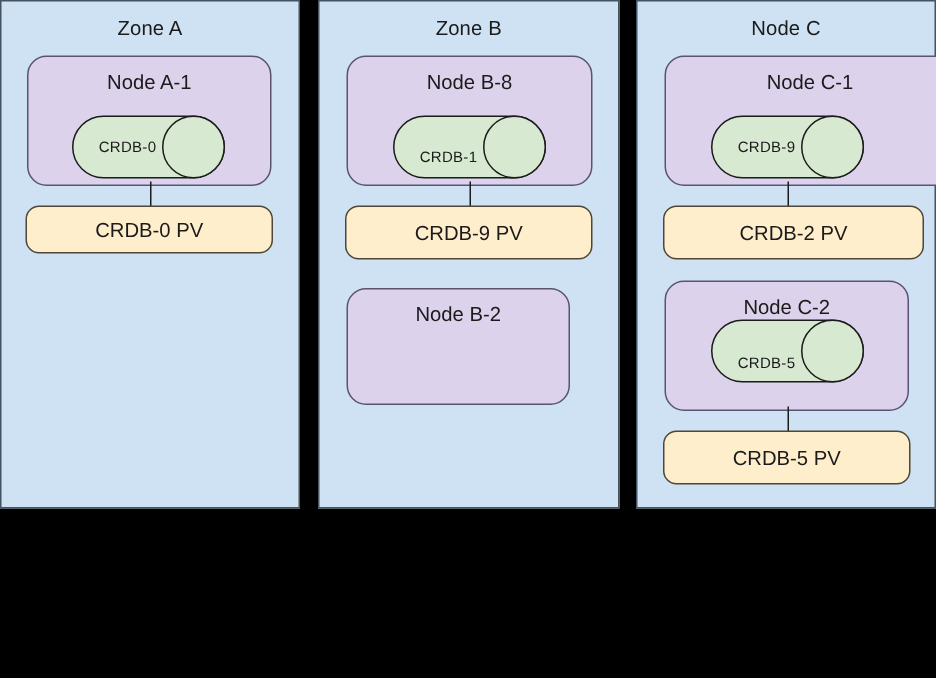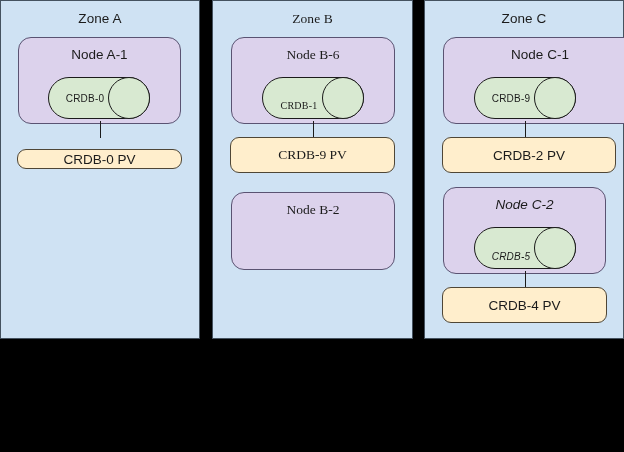--- a/index.html
+++ b/index.html
@@ -27,21 +27,21 @@
   }
 
   
   .zone {
     position: absolute;
     background: #cfe2f3;
     border: 1px solid #45525f;
     box-sizing: border-box;
   }
   #zone-a { left: 0px;   top: 0px; width: 200px; height: 339px; }
-  #zone-b { left: 212px; top: 0px; width: 201px; height: 339px; font-family: Liberation Serif, serif; }
+  #zone-b { left: 212px; top: 0px; width: 201px; height: 339px; }
   #zone-c { left: 424px; top: 0px; width: 200px; height: 339px; }
 
   .zone-label {
     position: absolute;
     left: 0;
     right: 0;
     top: 10px;
     text-align: center;
     font-size: 13.5px;
     color: #1b1b1b;
@@ -127,84 +127,84 @@
         <svg width="102" height="42" viewBox="0 0 102 42" aria-hidden="true">
           <path d="M21,0.5 L81,0.5 A20.5,20.5 0 0 1 81,41.5 L21,41.5 A20.5,20.5 0 0 1 21,0.5 Z" fill="#d8e9d1" stroke="#1b1b1b" stroke-width="1"></path>
           <circle cx="81" cy="21" r="20.5" fill="#d8e9d1" stroke="#1b1b1b" stroke-width="1"></circle>
         </svg>
         <div class="cyl-label">CRDB-0</div>
       </div>
     </div>
 
     <div class="connector" style="left:99px; top:120px; height:17px;"></div>
 
-    <div class="pv" style="left:16px; top:148px; width:165px; height:20px;">
+    <div class="pv" style="left:16px; top:136px; width:165px; height:32px;">
       <span class="pv-label">CRDB-0 PV</span>
     </div>
   </div>
 
   <div class="zone" id="zone-b">
     <div class="zone-label">Zone B</div>
 
     <div class="node" style="left:18px; top:36px; width:164px; height:87px;">
-      <div class="node-label">Node B-6</div>
+      <div class="node-label">Node B-8</div>
 
       <div class="cyl" style="left:30px; top:39px; width:102px; height:56px;">
         <svg width="102" height="42" viewBox="0 0 102 42" aria-hidden="true">
           <path d="M21,0.5 L81,0.5 A20.5,20.5 0 0 1 81,41.5 L21,41.5 A20.5,20.5 0 0 1 21,0.5 Z" fill="#d8e9d1" stroke="#1b1b1b" stroke-width="1"></path>
           <circle cx="81" cy="21" r="20.5" fill="#d8e9d1" stroke="#1b1b1b" stroke-width="1"></circle>
         </svg>
         <div class="cyl-label">CRDB-1</div>
       </div>
     </div>
 
     <div class="connector" style="left:100px; top:120px; height:17px;"></div>
 
     <div class="pv" style="left:17px; top:136px; width:165px; height:36px;">
       <span class="pv-label">CRDB-9 PV</span>
     </div>
 
-    <div class="node" style="left:18px; top:191px; width:164px; height:78px;">
+    <div class="node" style="left:18px; top:191px; width:149px; height:78px;">
       <div class="node-label">Node B-2</div>
     </div>
   </div>
 
   <div class="zone" id="zone-c">
-    <div class="zone-label">Zone C</div>
+    <div class="zone-label">Node C</div>
 
     <div class="node" style="left:18px; top:36px; width:194px; height:87px;">
       <div class="node-label">Node C-1</div>
 
       <div class="cyl" style="left:30px; top:39px; width:102px; height:42px;">
         <svg width="102" height="42" viewBox="0 0 102 42" aria-hidden="true">
           <path d="M21,0.5 L81,0.5 A20.5,20.5 0 0 1 81,41.5 L21,41.5 A20.5,20.5 0 0 1 21,0.5 Z" fill="#d8e9d1" stroke="#1b1b1b" stroke-width="1"></path>
           <circle cx="81" cy="21" r="20.5" fill="#d8e9d1" stroke="#1b1b1b" stroke-width="1"></circle>
         </svg>
         <div class="cyl-label">CRDB-9</div>
       </div>
     </div>
 
     <div class="connector" style="left:100px; top:120px; height:17px;"></div>
 
     <div class="pv" style="left:17px; top:136px; width:174px; height:36px;text-align:center;">
       <span class="pv-label">CRDB-2 PV</span>
     </div>
 
-    <div class="node" style="left:18px; top:186px; width:163px; height:87px;font-style:italic;">
+    <div class="node" style="left:18px; top:186px; width:163px; height:87px;">
       <div class="node-label">Node C-2</div>
 
-      <div class="cyl" style="left:30px; top:39px; width:102px; height:58px;">
+      <div class="cyl" style="left:30px; top:25px; width:102px; height:58px;">
         <svg width="102" height="42" viewBox="0 0 102 42" aria-hidden="true">
           <path d="M21,0.5 L81,0.5 A20.5,20.5 0 0 1 81,41.5 L21,41.5 A20.5,20.5 0 0 1 21,0.5 Z" fill="#d8e9d1" stroke="#1b1b1b" stroke-width="1"></path>
           <circle cx="81" cy="21" r="20.5" fill="#d8e9d1" stroke="#1b1b1b" stroke-width="1"></circle>
         </svg>
         <div class="cyl-label">CRDB-5</div>
       </div>
     </div>
 
     <div class="connector" style="left:100px; top:270px; height:17px;"></div>
 
     <div class="pv" style="left:17px; top:286px; width:165px; height:36px;">
-      <span class="pv-label">CRDB-4 PV</span>
+      <span class="pv-label">CRDB-5 PV</span>
     </div>
   </div>
 
 </div>
 
 </body></html>

